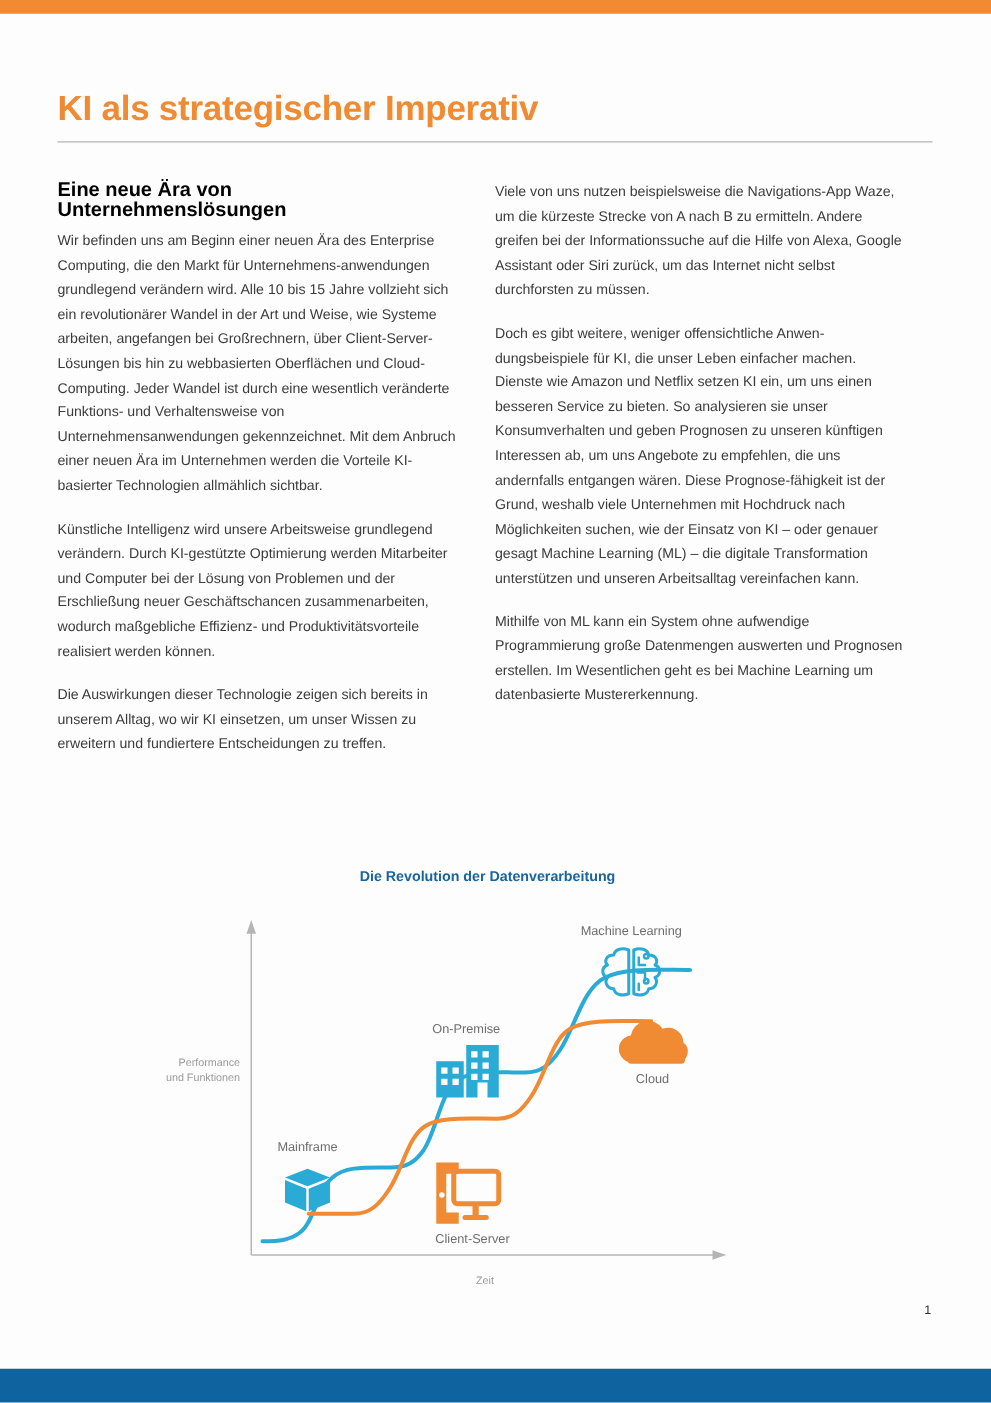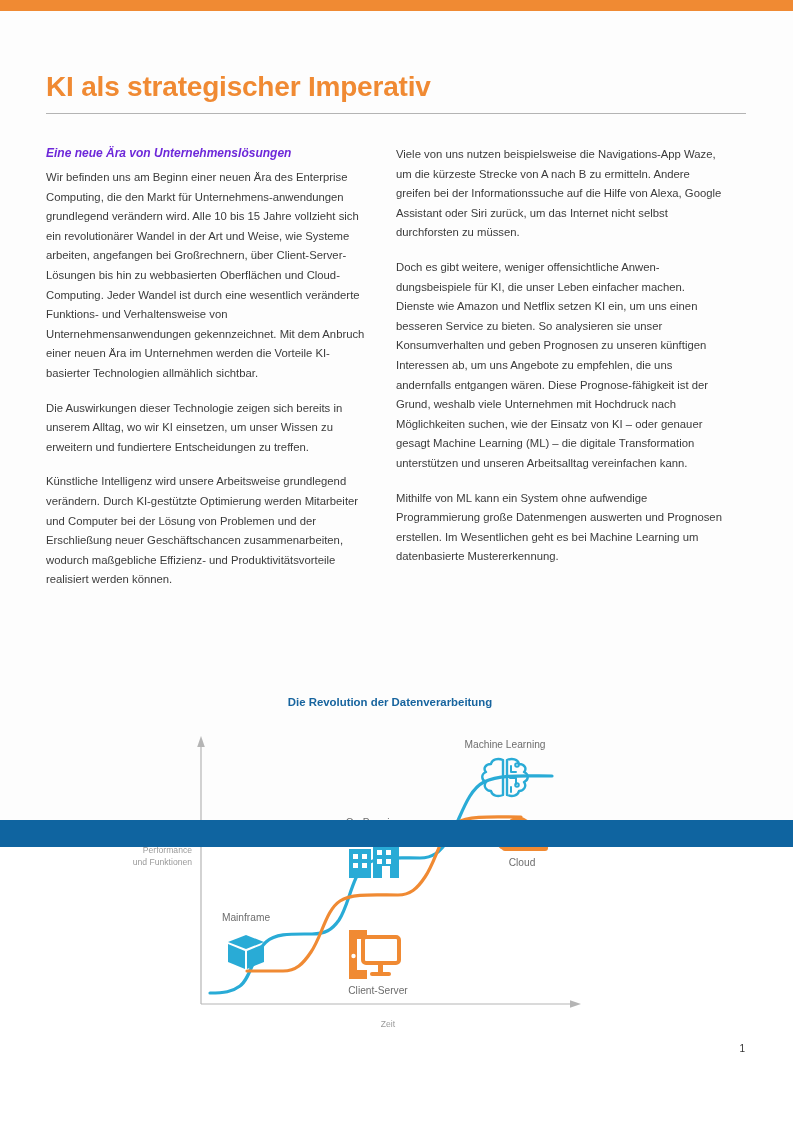--- a/index.html
+++ b/index.html
@@ -4,21 +4,21 @@
 <style>
   html,body{margin:0;padding:0;}
   body{
     width:793px;height:1122px;
     background:#ffffff;
     font-family:"Liberation Sans", sans-serif;
     position:relative;
     overflow:hidden;
     -webkit-font-smoothing:antialiased;
   }
-  .page{position:relative;width:793px;height:847px;background:#fdfdfd;}
+  .page{position:relative;width:793px;height:1122px;background:#fdfdfd;}
 
   
   .top-band{position:absolute;left:0;top:0;width:793px;height:11px;background:#F08A33;}
 
   
   .bottom-band{position:absolute;left:0;bottom:0;width:793px;height:27px;background:#0F64A0;}
 
   
   .doc-title{
     position:absolute;left:46px;top:52px;
@@ -26,22 +26,22 @@
     letter-spacing:-0.2px;
     font-family:"Liberation Sans", sans-serif;
   }
   .title-rule{position:absolute;left:46px;top:113px;width:700px;height:1px;background:#b4b4b4;}
 
   
   .col{position:absolute;top:145px;font-size:11.3px;line-height:19.6px;color:#3b3b3b;}
   .col-left{left:46px;width:325px;}
   .col-right{left:396px;width:330px;}
   .sect-head{
-    font-size:12px;font-weight:700;color:#6d28d9;
-    margin:0 0 7px 0;line-height:16px;font-style:italic;
+    font-size:16px;font-weight:700;color:#000000;
+    margin:0 0 7px 0;line-height:16px;
   }
   .para{margin:0 0 15px 0;}
   .para:last-child{margin-bottom:0;}
 
   
   .chart-wrap{position:absolute;left:120px;top:690px;width:540px;height:340px;}
   .chart-title{
     position:absolute;left:0;top:6px;width:540px;text-align:center;
     font-size:11.4px;font-weight:700;color:#17649E;
   }
@@ -62,22 +62,22 @@
 <div class="page">
 
   <div class="top-band"></div>
 
   <h1 class="doc-title">KI als strategischer Imperativ</h1>
   <div class="title-rule"></div>
 
   <div class="col col-left">
     <div class="sect-head">Eine neue Ära von Unternehmenslösungen</div>
     <p class="para">Wir befinden uns am Beginn einer neuen Ära des Enterprise Computing, die den Markt für Unternehmens-anwendungen grundlegend verändern wird. Alle 10 bis 15 Jahre vollzieht sich ein revolutionärer Wandel in der Art und Weise, wie Systeme arbeiten, angefangen bei Großrechnern, über Client-Server-Lösungen bis hin zu webbasierten Oberflächen und Cloud-Computing. Jeder Wandel ist durch eine wesentlich veränderte Funktions- und Verhaltensweise von Unternehmensanwendungen gekennzeichnet. Mit dem Anbruch einer neuen Ära im Unternehmen werden die Vorteile KI-basierter Technologien allmählich sichtbar.</p>
+    <p class="para">Künstliche Intelligenz wird unsere Arbeitsweise grundlegend verändern. Durch KI-gestützte Optimierung werden Mitarbeiter und Computer bei der Lösung von Problemen und der Erschließung neuer Geschäftschancen zusammenarbeiten, wodurch maßgebliche Effizienz- und Produktivitätsvorteile realisiert werden können.</p>
     <p class="para">Die Auswirkungen dieser Technologie zeigen sich bereits in unserem Alltag, wo wir KI einsetzen, um unser Wissen zu erweitern und fundiertere Entscheidungen zu treffen.</p>
-    <p class="para">Künstliche Intelligenz wird unsere Arbeitsweise grundlegend verändern. Durch KI-gestützte Optimierung werden Mitarbeiter und Computer bei der Lösung von Problemen und der Erschließung neuer Geschäftschancen zusammenarbeiten, wodurch maßgebliche Effizienz- und Produktivitätsvorteile realisiert werden können.</p>
   </div>
 
   <div class="col col-right">
     <p class="para">Viele von uns nutzen beispielsweise die Navigations-App Waze, um die kürzeste Strecke von A nach B zu ermitteln. Andere greifen bei der Informationssuche auf die Hilfe von Alexa, Google Assistant oder Siri zurück, um das Internet nicht selbst durchforsten zu müssen.</p>
     <p class="para">Doch es gibt weitere, weniger offensichtliche Anwen-dungsbeispiele für KI, die unser Leben einfacher machen. Dienste wie Amazon und Netflix setzen KI ein, um uns einen besseren Service zu bieten. So analysieren sie unser Konsumverhalten und geben Prognosen zu unseren künftigen Interessen ab, um uns Angebote zu empfehlen, die uns andernfalls entgangen wären. Diese Prognose-fähigkeit ist der Grund, weshalb viele Unternehmen mit Hochdruck nach Möglichkeiten suchen, wie der Einsatz von KI – oder genauer gesagt Machine Learning (ML) – die digitale Transformation unterstützen und unseren Arbeitsalltag vereinfachen kann.</p>
     <p class="para">Mithilfe von ML kann ein System ohne aufwendige Programmierung große Datenmengen auswerten und Prognosen erstellen. Im Wesentlichen geht es bei Machine Learning um datenbasierte Mustererkennung.</p>
   </div>
 
   <div class="chart-wrap">
     <div class="chart-title">Die Revolution der Datenverarbeitung</div>

